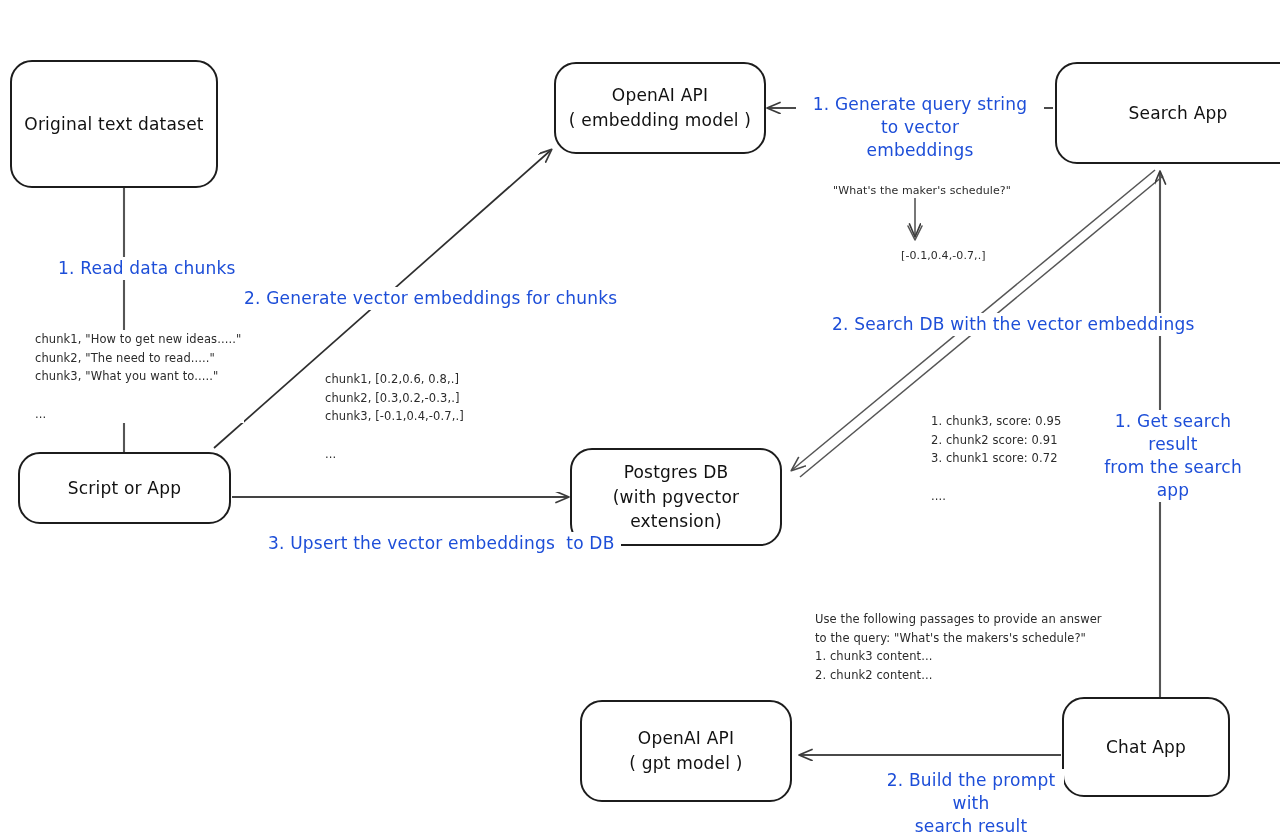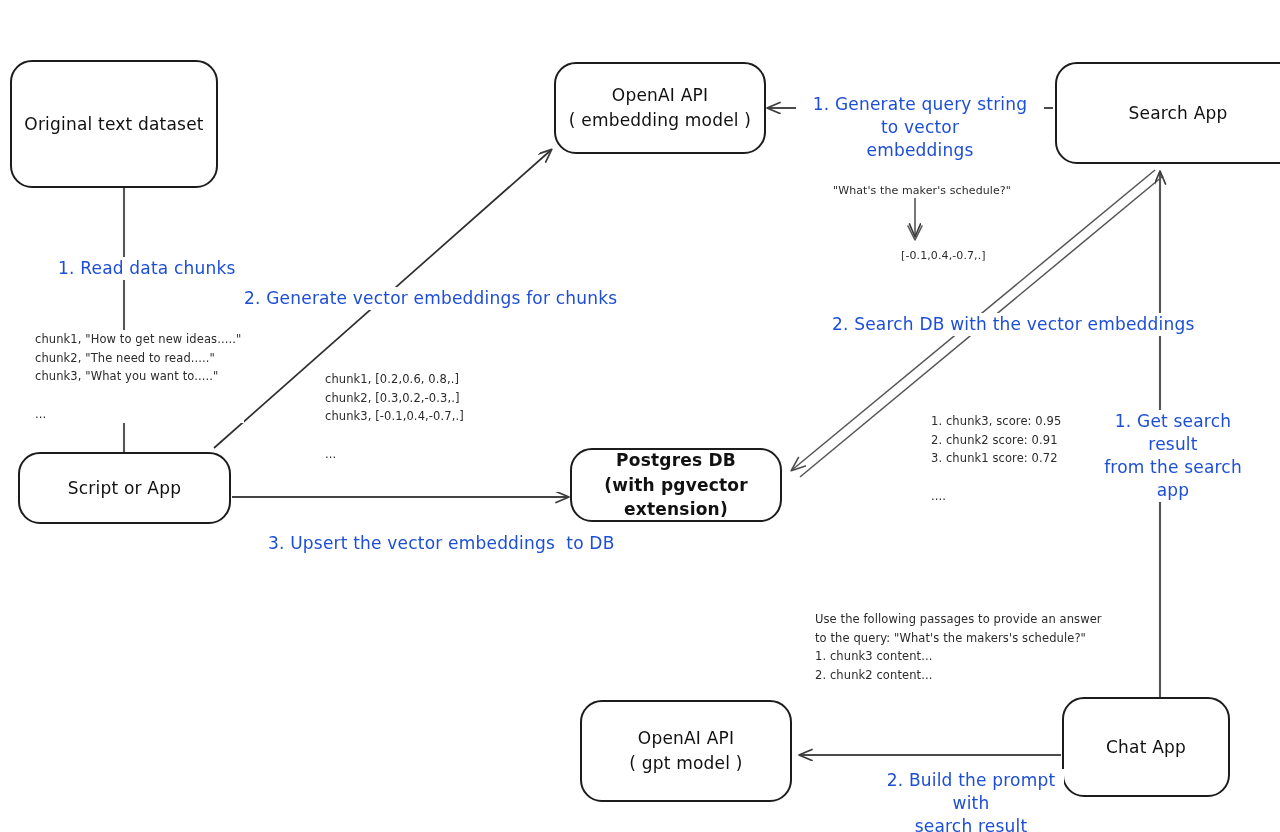--- a/index.html
+++ b/index.html
@@ -125,21 +125,21 @@
 
   <div class="node" style="left:18px; top:452px; width:213px; height:72px;">
     <span>Script or App</span>
   </div>
 
   <div class="node" style="left:554px; top:62px; width:212px; height:92px;">
     <span>OpenAI API</span>
     <span class="sub">( embedding model )</span>
   </div>
 
-  <div class="node" style="left:570px; top:448px; width:212px; height:74px;font-weight:bold;">
+  <div class="node" style="left:570px; top:448px; width:212px; height:98px;">
     <span>Postgres DB</span>
     <span class="sub">(with pgvector extension)</span>
   </div>
 
   <div class="node" style="left:1055px; top:62px; width:246px; height:102px;">
     <span>Search App</span>
   </div>
 
   <div class="node" style="left:1062px; top:697px; width:168px; height:100px;">
     <span>Chat App</span>

